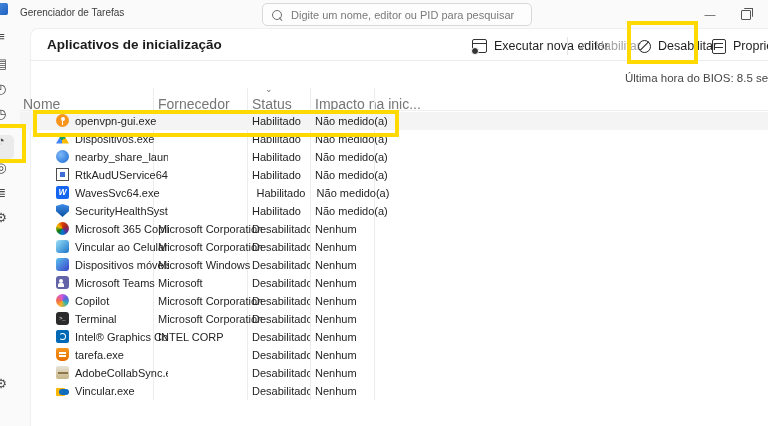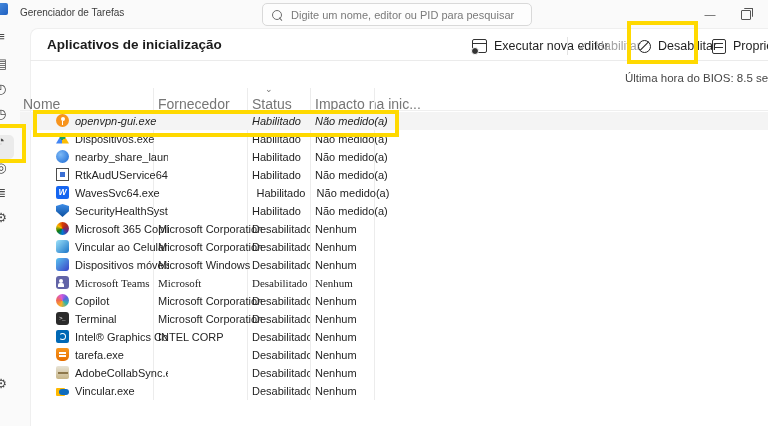--- a/index.html
+++ b/index.html
@@ -181,21 +181,21 @@
 <div class="thead" style="left:315px">Impacto na inic...</div>
 <div class="sort-chevron">⌄</div>
 <div class="abs thead-line"></div>
 
 <div class="col-sep" style="left:153px"></div>
 <div class="col-sep" style="left:247px"></div>
 <div class="col-sep" style="left:310px"></div>
 <div class="col-sep" style="left:374px"></div>
 
 <div id="tbody">
-    <div class="trow selected" style="top: 112px; font-style: italic;">
+    <div class="trow selected" style="top: 112px;">
       <span class="cell c-name">
         <i class="appicon icon-openvpn"></i>
         <span>openvpn-gui.exe</span>
       </span>
       <span class="cell c-pub"></span>
       <span class="cell c-status">Habilitado</span>
       <span class="cell c-impact">Não medido(a)</span>
     </div>
     <div class="trow" style="top: 130px;">
       <span class="cell c-name">
@@ -262,21 +262,21 @@
     </div>
     <div class="trow" style="top: 256px;">
       <span class="cell c-name">
         <i class="appicon icon-mobdevices"></i>
         <span>Dispositivos móveis</span>
       </span>
       <span class="cell c-pub">Microsoft Windows</span>
       <span class="cell c-status">Desabilitado</span>
       <span class="cell c-impact">Nenhum</span>
     </div>
-    <div class="trow" style="top: 274px; font-family: Liberation Serif, serif;">
+    <div class="trow" style="top: 274px;">
       <span class="cell c-name">
         <i class="appicon icon-teams"></i>
         <span>Microsoft Teams</span>
       </span>
       <span class="cell c-pub">Microsoft</span>
       <span class="cell c-status">Desabilitado</span>
       <span class="cell c-impact">Nenhum</span>
     </div>
     <div class="trow" style="top: 292px;">
       <span class="cell c-name">

